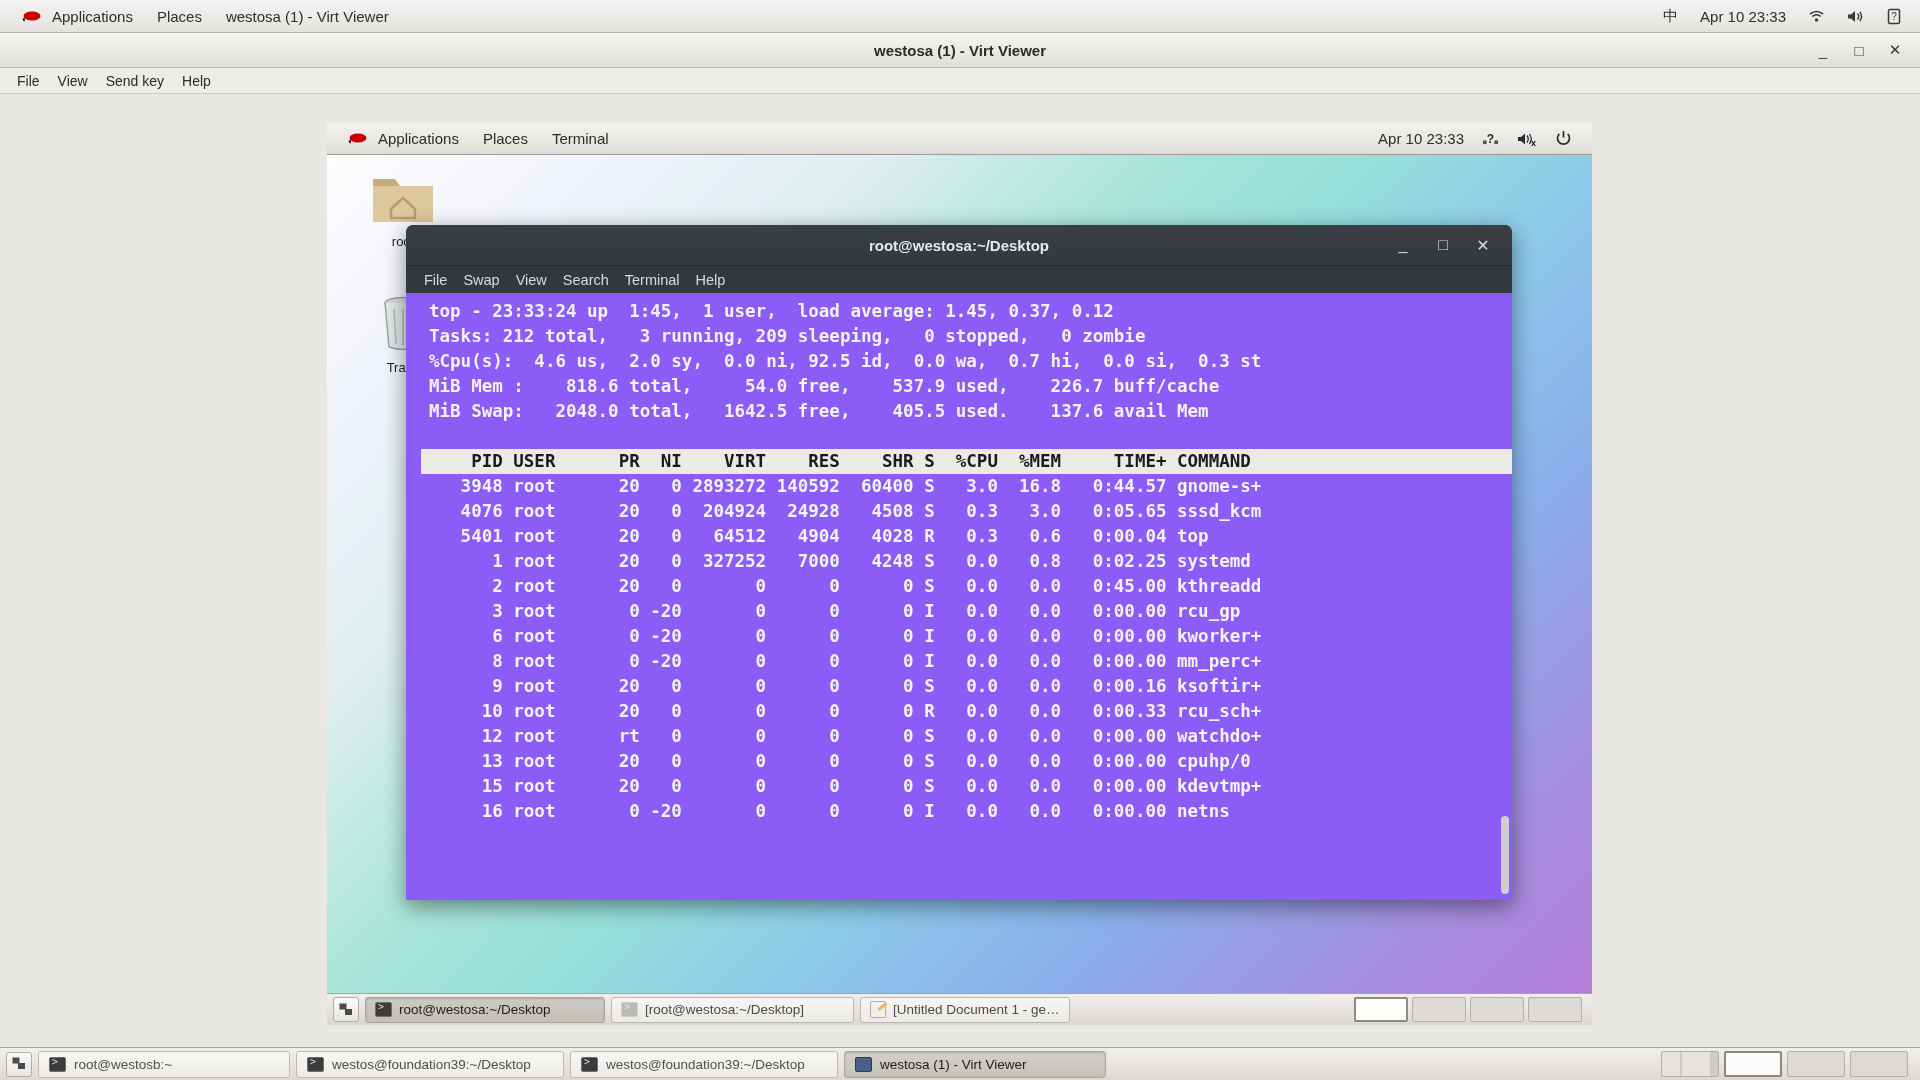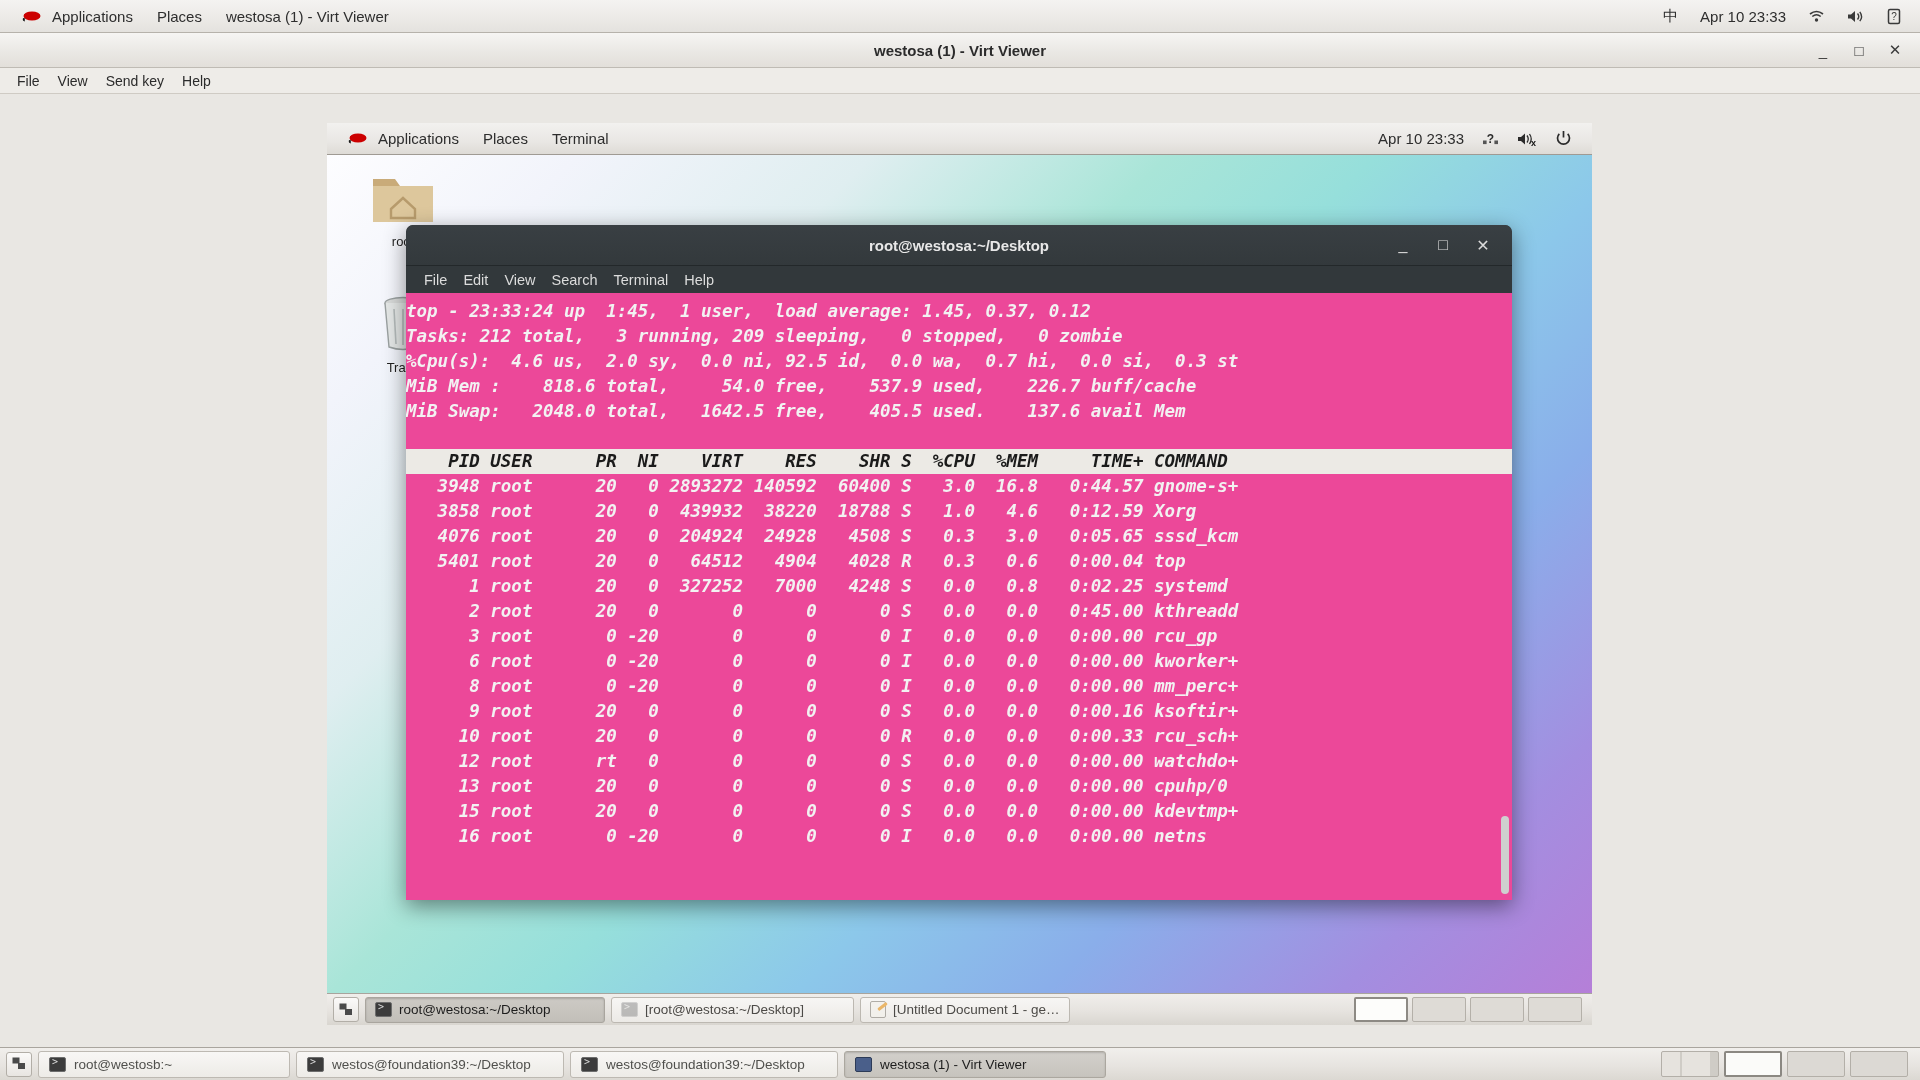--- a/index.html
+++ b/index.html
@@ -130,27 +130,26 @@
   #term-winbtns { margin-left:auto; display:flex; align-items:center; gap:26px; padding-right:22px; z-index:2; }
   .twbtn { color:#dadada; font-size:16px; width:14px; text-align:center; cursor:default; }
   #term-menubar {
     height:27px; background:#32383b; display:flex; align-items:center;
     padding-left:10px; font-size:14.5px; color:#dcdcdc;
   }
   .tmenu { padding:3px 8px; cursor:default; }
 
   #term-body {
     position:relative; height: calc(100% - 68px);
-    background: #ec4899;
+    background: #8b5cf6;
     font-family: "DejaVu Sans Mono", monospace;
     font-size: 17.5px; line-height: 25px;
-    color:#f2f2f2; padding: 6px 0 0 0;
+    color:#f2f2f2; padding: 6px 0 0 23px;
     font-weight: 700;
     overflow:hidden;
-    font-style:italic;
   }
   #term-body .row { white-space: pre; position:relative; z-index:2; }
   #hdr-row {
     background:#eceae5; color:#1b1b1b; font-weight:700;
     white-space:pre; position:relative; z-index:2;
     margin-left:-8px; padding-left:8px; width: calc(100% + 8px);
   }
   #term-scroll {
     position:absolute; right:3px; bottom:6px; width:8px; height:78px;
     background:#cfcfcf; border-radius:4px; z-index:6;
@@ -372,38 +371,37 @@
           <div id="term-title">root@westosa:~/Desktop</div>
           <div id="term-winbtns">
             <div class="twbtn">_</div>
             <div class="twbtn">□</div>
             <div class="twbtn">✕</div>
           </div>
         </div>
 
         <div id="term-menubar">
           <div class="tmenu">File</div>
-          <div class="tmenu">Edit</div>
+          <div class="tmenu">Swap</div>
           <div class="tmenu">View</div>
           <div class="tmenu">Search</div>
           <div class="tmenu">Terminal</div>
           <div class="tmenu">Help</div>
         </div>
 
         <div id="term-body">
           <div class="row">top - 23:33:24 up  1:45,  1 user,  load average: 1.45, 0.37, 0.12</div>
           <div class="row">Tasks: 212 total,   3 running, 209 sleeping,   0 stopped,   0 zombie</div>
           <div class="row">%Cpu(s):  4.6 us,  2.0 sy,  0.0 ni, 92.5 id,  0.0 wa,  0.7 hi,  0.0 si,  0.3 st</div>
           <div class="row">MiB Mem :    818.6 total,     54.0 free,    537.9 used,    226.7 buff/cache</div>
           <div class="row">MiB Swap:   2048.0 total,   1642.5 free,    405.5 used.    137.6 avail Mem</div>
           <div class="row">&nbsp;</div>
           <div id="hdr-row">    PID USER      PR  NI    VIRT    RES    SHR S  %CPU  %MEM     TIME+ COMMAND</div>
           <div id="proc-rows">
               <div class="row">   3948 root      20   0 2893272 140592  60400 S   3.0  16.8   0:44.57 gnome-s+</div>
-              <div class="row">   3858 root      20   0  439932  38220  18788 S   1.0   4.6   0:12.59 Xorg</div>
               <div class="row">   4076 root      20   0  204924  24928   4508 S   0.3   3.0   0:05.65 sssd_kcm</div>
               <div class="row">   5401 root      20   0   64512   4904   4028 R   0.3   0.6   0:00.04 top</div>
               <div class="row">      1 root      20   0  327252   7000   4248 S   0.0   0.8   0:02.25 systemd</div>
               <div class="row">      2 root      20   0       0      0      0 S   0.0   0.0   0:45.00 kthreadd</div>
               <div class="row">      3 root       0 -20       0      0      0 I   0.0   0.0   0:00.00 rcu_gp</div>
               <div class="row">      6 root       0 -20       0      0      0 I   0.0   0.0   0:00.00 kworker+</div>
               <div class="row">      8 root       0 -20       0      0      0 I   0.0   0.0   0:00.00 mm_perc+</div>
               <div class="row">      9 root      20   0       0      0      0 S   0.0   0.0   0:00.16 ksoftir+</div>
               <div class="row">     10 root      20   0       0      0      0 R   0.0   0.0   0:00.33 rcu_sch+</div>
               <div class="row">     12 root      rt   0       0      0      0 S   0.0   0.0   0:00.00 watchdo+</div>

